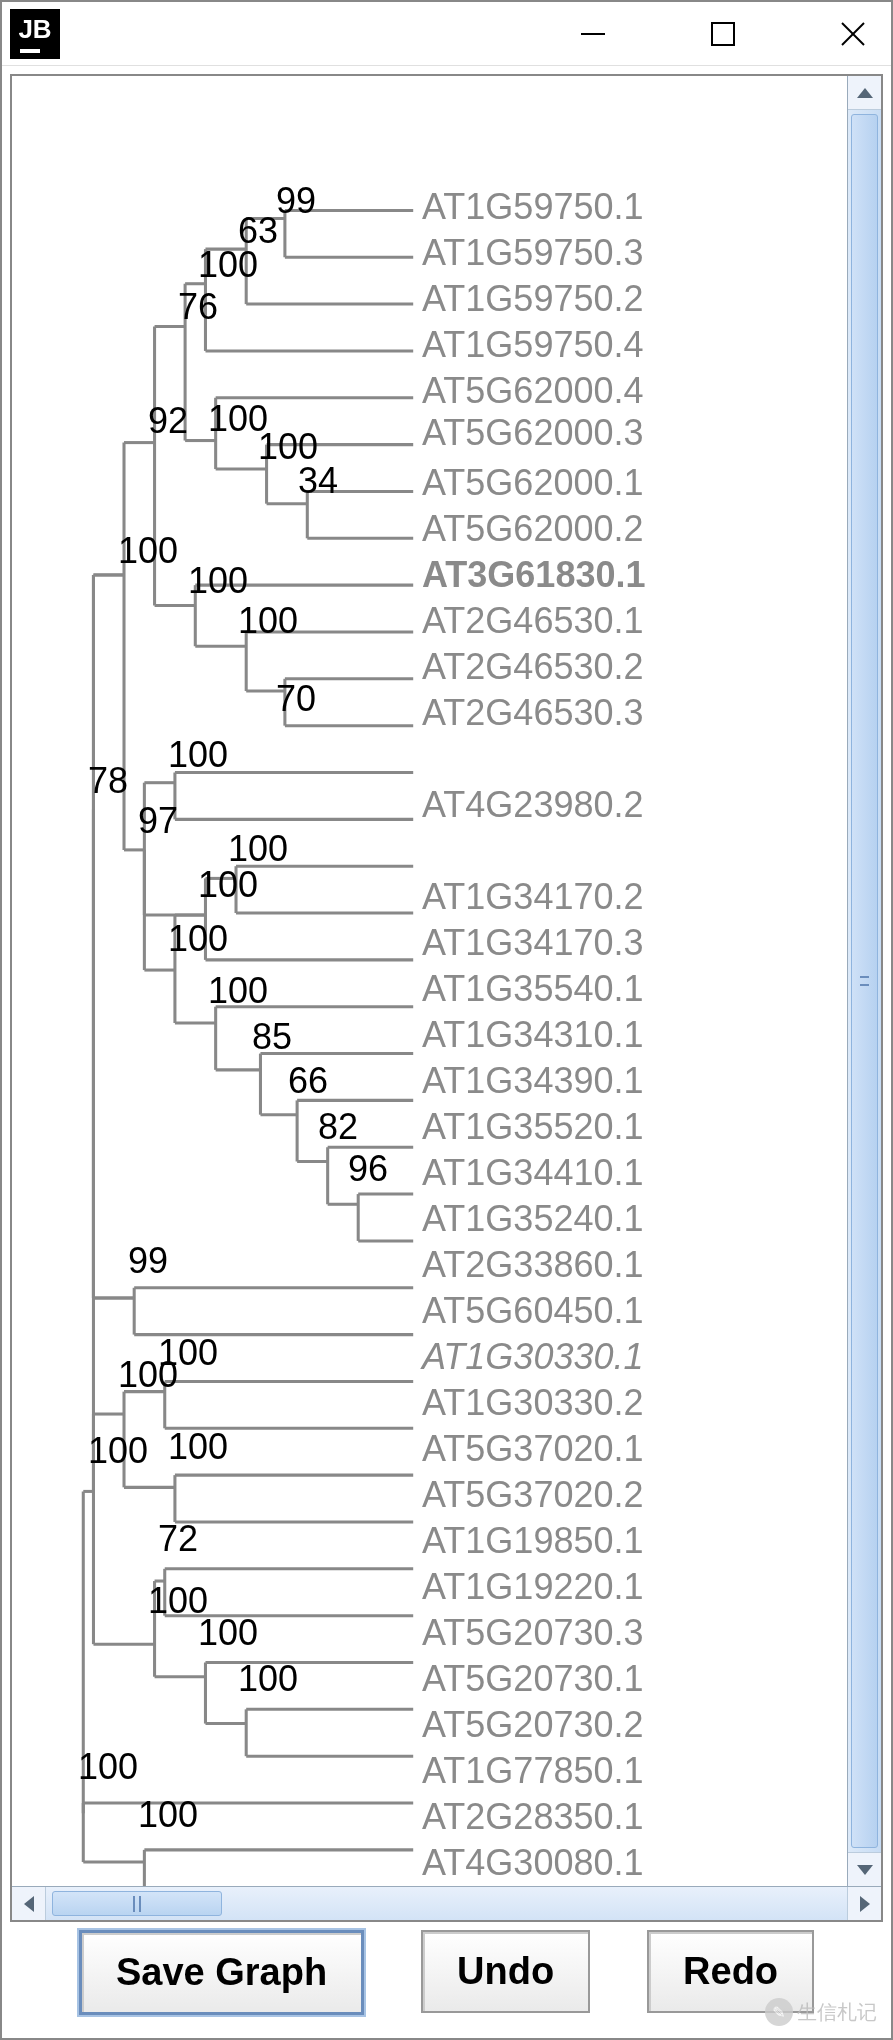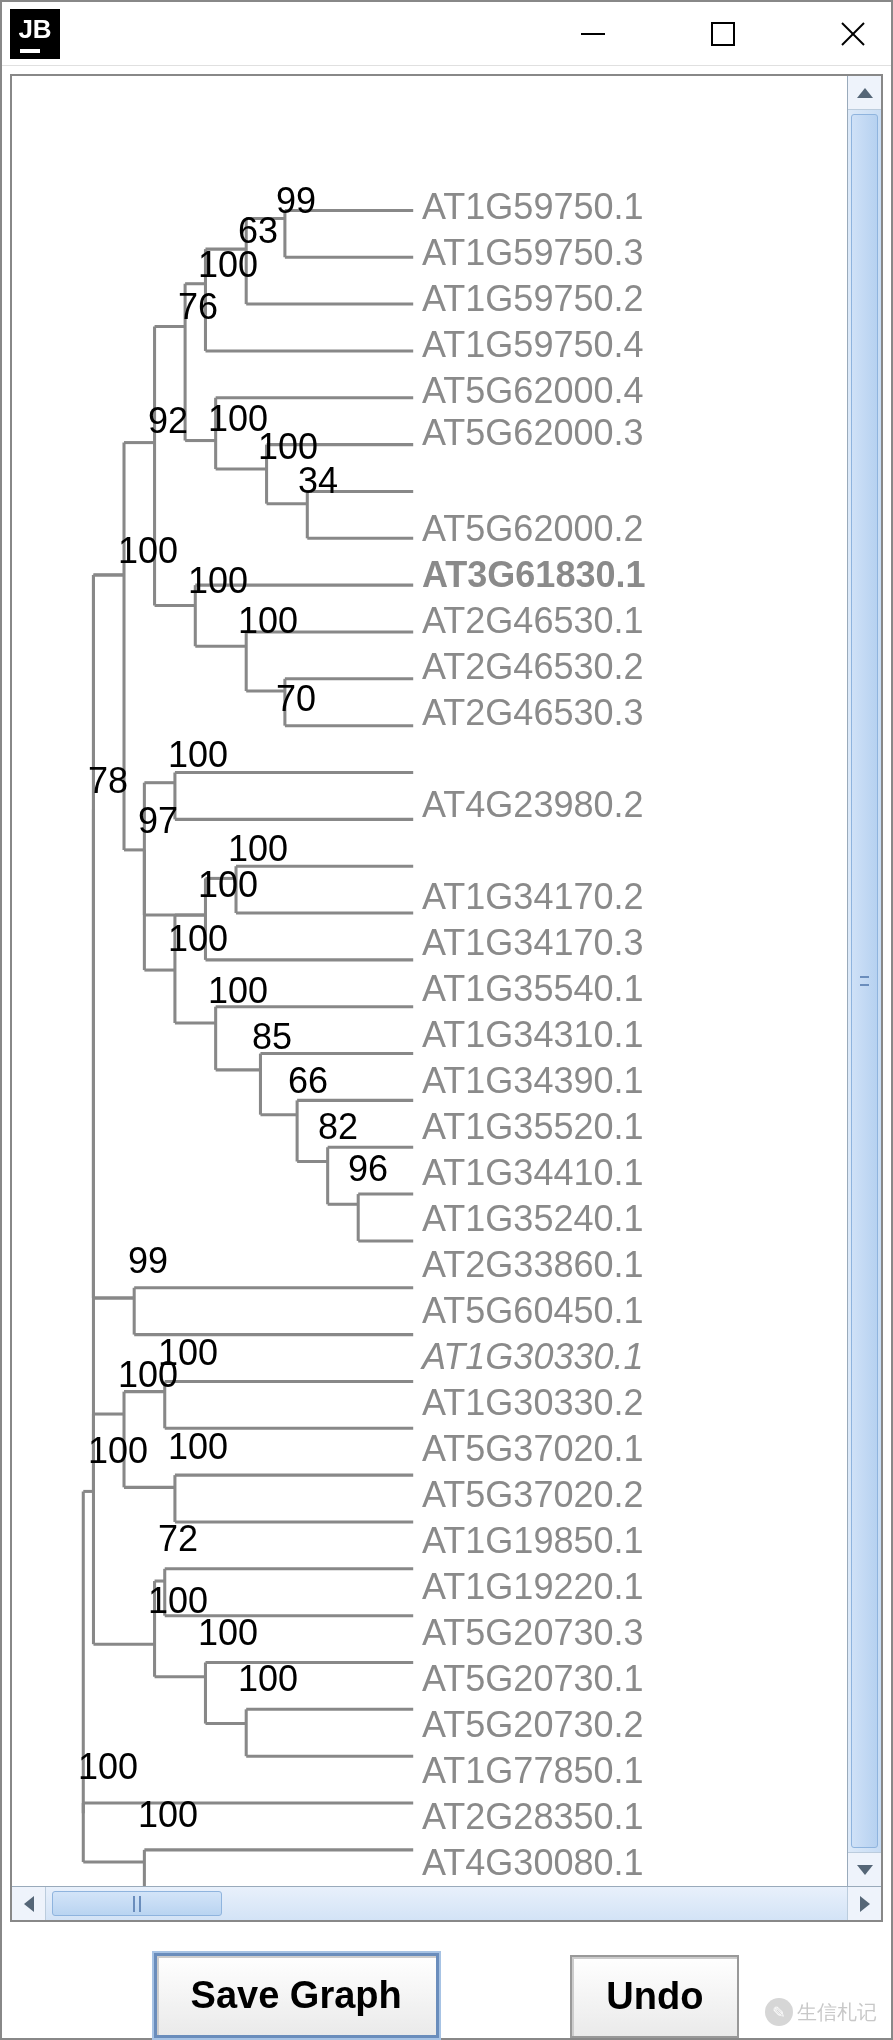--- a/index.html
+++ b/index.html
@@ -123,21 +123,21 @@
   }
   .hscroll .hthumb .hgrip {
     width:8px; height:16px;
     border-left:2px solid #6a8dbc;
     border-right:2px solid #6a8dbc;
   }
 
   .button-bar {
     height: 108px;
     display:flex;
-    align-items:flex-end;
+    align-items:flex-start;
     justify-content: space-evenly;
     padding: 0 20px;
   }
   .btn {
     font-size: 38px;
     font-weight: bold;
     padding: 18px 34px;
     background: linear-gradient(#fff,#eaeaea);
     border: 2px solid #999;
     box-shadow: 2px 2px 0 #ccc inset;
@@ -328,20 +328,21 @@
             <line x1="130" y1="760" x2="130" y2="878"></line>
             <line x1="130" y1="760" x2="130" y2="760"></line>
             <line x1="130" y1="878" x2="160" y2="878"></line>
           </svg>
       <div class="leaf-label" style="left: 410px; top: 110px;">AT1G59750.1</div>
           <div class="leaf-label" style="left: 410px; top: 156px;">AT1G59750.3</div>
           <div class="leaf-label" style="left: 410px; top: 202px;">AT1G59750.2</div>
           <div class="leaf-label" style="left: 410px; top: 248px;">AT1G59750.4</div>
           <div class="leaf-label" style="left: 410px; top: 294px;">AT5G62000.4</div>
           <div class="leaf-label" style="left: 410px; top: 336px;">AT5G62000.3</div>
+          <div class="leaf-label" style="left: 410px; top: 386px;">AT5G62000.1</div>
           <div class="leaf-label" style="left: 410px; top: 432px;">AT5G62000.2</div>
           <div class="leaf-label" style="left: 410px; top: 478px; font-weight: bold;">AT3G61830.1</div>
           <div class="leaf-label" style="left: 410px; top: 524px;">AT2G46530.1</div>
           <div class="leaf-label" style="left: 410px; top: 570px;">AT2G46530.2</div>
           <div class="leaf-label" style="left: 410px; top: 616px;">AT2G46530.3</div>
           <div class="leaf-label" style="left: 410px; top: 708px;">AT4G23980.2</div>
           <div class="leaf-label" style="left: 410px; top: 800px;">AT1G34170.2</div>
           <div class="leaf-label" style="left: 410px; top: 846px;">AT1G34170.3</div>
           <div class="leaf-label" style="left: 410px; top: 892px;">AT1G35540.1</div>
           <div class="leaf-label" style="left: 410px; top: 938px;">AT1G34310.1</div>
@@ -433,19 +434,20 @@
         <svg width="12" height="18">
             <path d="M11 9 L1 1 L1 17 Z" fill="#567" stroke="none"></path>
           </svg>
       </div>
     </div>
   </div>
 
   <div class="button-bar">
     <button class="btn primary">Save Graph</button>
     <button class="btn">Undo</button>
+    <button class="btn">Redo</button>
   </div>
 
   <div class="watermark">
     <div class="wlogo">✎</div>
     <span>生信札记</span>
   </div>
 </div>
 
 </body></html>

